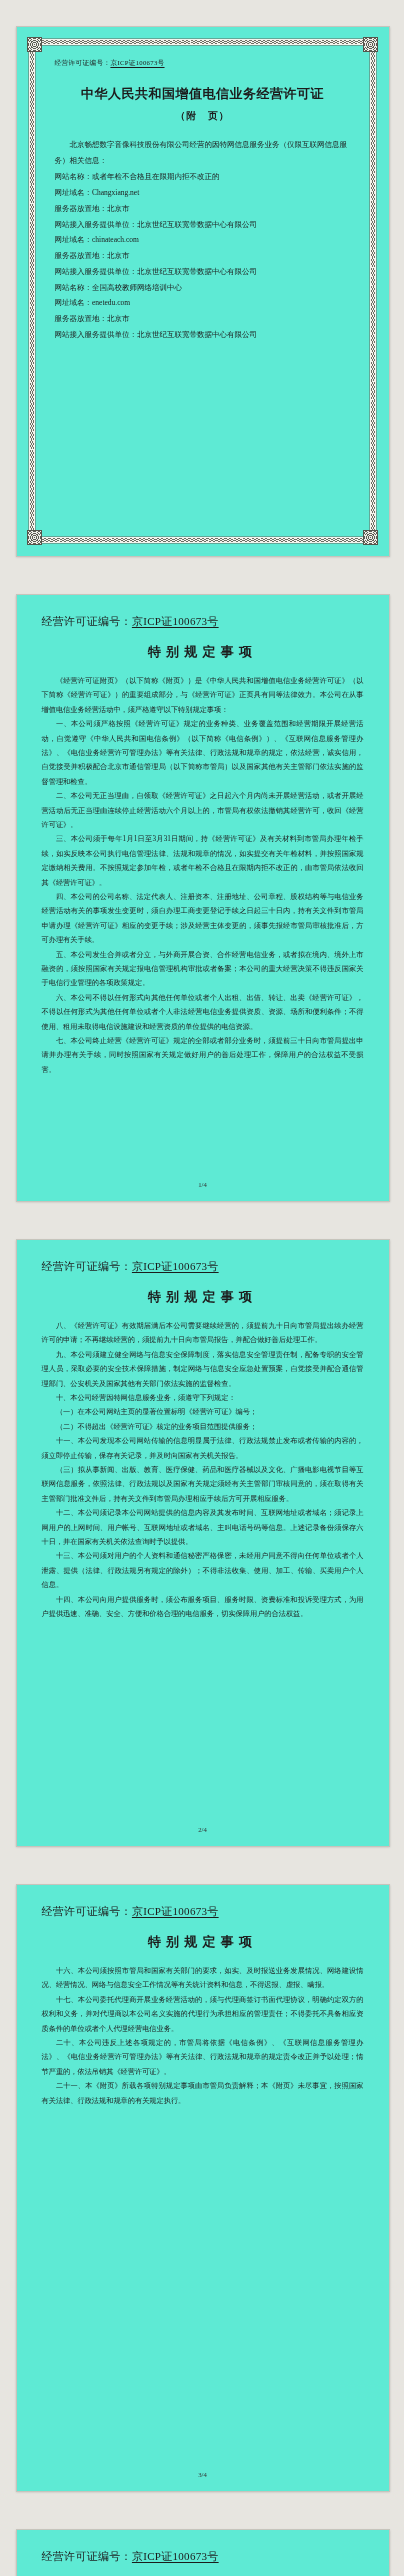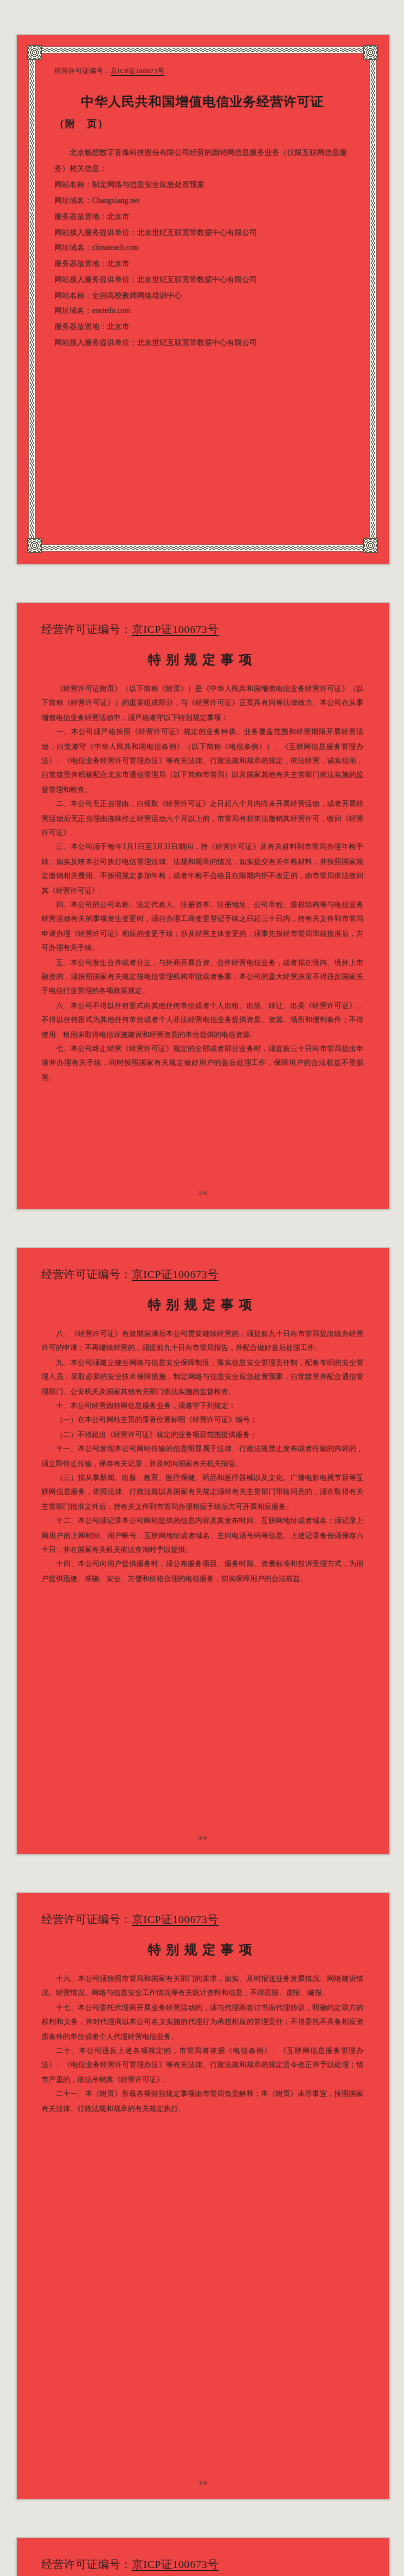--- a/index.html
+++ b/index.html
@@ -2,21 +2,21 @@
 <html style="font-size:8.2px"><head>
 <meta charset="utf-8">
 <style>
   html,body{margin:0;padding:0;background:#d9d7d1;}
   .canvas{
     width:405px;height:2873px;overflow:hidden;position:relative;
     background:#e7e5e0;box-sizing:border-box;padding-top:17.5px;
     font-family:"Liberation Serif","DejaVu Serif",serif;color:#1c1c1c;
   }
   .page{
-    width:374px;margin:16px auto 37px auto;background:#ef4444;
+    width:374px;margin:8px auto 37px auto;background:#5eead4;
     border:0.5px solid #c6c4bc;box-shadow:0 0.5px 2.1px rgba(0,0,0,.18);
     position:relative;box-sizing:border-box;overflow:hidden;
   }
   
   .page-cover{height:531px;}
   .cert-frame{
     position:absolute;inset:13.4px;
     border:4.6px solid #73736a;
     border-image:repeating-linear-gradient(135deg,#6e6e63 0 1.5px,#f5f4ee 1.5px 3.1px) 9;
     box-shadow:0 0 0 1px #f5f4ee,0 0 0 1.5px #67675c, inset 0 0 0 1px #f5f4ee, inset 0 0 0 1.5px #67675c;
@@ -28,21 +28,21 @@
     border:0.5px solid #55554c;
   }
   .corner.tl{top:-7.2px;left:-7.2px;}  .corner.tr{top:-7.2px;right:-7.2px;}
   .corner.bl{bottom:-7.2px;left:-7.2px;} .corner.br{bottom:-7.2px;right:-7.2px;}
   .cover-header{font-size:6.7px;letter-spacing:0.3px;margin-bottom:15.5px;}
   .cover-header .lic-no{text-decoration:underline;text-underline-offset:1.5px;}
   .cover-title{
     font-size:13px;font-weight:bold;text-align:center;margin:3.1px 0 0 0;
     letter-spacing:0.5px;line-height:1.5;
   }
-  .cover-subtitle{font-size:9.8px;font-weight:bold;text-align:left;margin:6.2px 0 14.4px 0;letter-spacing:1px;}
+  .cover-subtitle{font-size:9.8px;font-weight:bold;text-align:center;margin:6.2px 0 14.4px 0;letter-spacing:1px;}
   .cover-body{font-size:7.5px;line-height:2.1;}
   .cover-body .intro{text-indent:2em;margin:0 0 1px 0;}
   .cover-body .line{margin:0;}
   
   .page-prov{height:608px;padding:19.6px 25px;}
   .page-prov.last{height:348px;}
   .prov-header{font-size:11px;letter-spacing:0.3px;}
   .prov-header .lic-no{text-decoration:underline;text-underline-offset:1.5px;}
   .prov-title{
     font-size:13px;font-weight:bold;text-align:center;
@@ -71,21 +71,21 @@
       <div class="cover-header">
         <span>经营许可证编号：</span><span class="lic-no">京ICP证100673号</span>
       </div>
 
       <h1 class="cover-title">中华人民共和国增值电信业务经营许可证</h1>
       <div class="cover-subtitle">（附　页）</div>
 
       <div class="cover-body">
         <p class="intro">北京畅想数字音像科技股份有限公司经营的因特网信息服务业务（仅限互联网信息服务）相关信息：</p>
 
-        <p class="line"><span>网站名称：</span><span>制定网络与信息安全应急处置预案</span></p>
+        <p class="line"><span>网站名称：</span><span>或者年检不合格且在限期内拒不改正的</span></p>
         <p class="line"><span>网址域名：</span><span>Changxiang.net</span></p>
         <p class="line"><span>服务器放置地：</span><span>北京市</span></p>
         <p class="line"><span>网站接入服务提供单位：</span><span>北京世纪互联宽带数据中心有限公司</span></p>
 
         <p class="line"><span>网址域名：</span><span>chinateach.com</span></p>
         <p class="line"><span>服务器放置地：</span><span>北京市</span></p>
         <p class="line"><span>网站接入服务提供单位：</span><span>北京世纪互联宽带数据中心有限公司</span></p>
 
         <p class="line"><span>网站名称：</span><span>全国高校教师网络培训中心</span></p>
         <p class="line"><span>网址域名：</span><span>enetedu.com</span></p>
@@ -120,20 +120,21 @@
     <h2 class="prov-title">特别规定事项</h2>
     <div class="prov-body">
         <p class="para">八、《经营许可证》有效期届满后本公司需要继续经营的，须提前九十日向市管局提出续办经营许可的申请；不再继续经营的，须提前九十日向市管局报告，并配合做好善后处理工作。</p>
         <p class="para">九、本公司须建立健全网络与信息安全保障制度，落实信息安全管理责任制，配备专职的安全管理人员，采取必要的安全技术保障措施，制定网络与信息安全应急处置预案，自觉接受并配合通信管理部门、公安机关及国家其他有关部门依法实施的监督检查。</p>
         <p class="para">十、本公司经营因特网信息服务业务，须遵守下列规定：</p>
         <p class="para">（一）在本公司网站主页的显著位置标明《经营许可证》编号；</p>
         <p class="para">（二）不得超出《经营许可证》核定的业务项目范围提供服务；</p>
         <p class="para">十一、本公司发现本公司网站传输的信息明显属于法律、行政法规禁止发布或者传输的内容的，须立即停止传输，保存有关记录，并及时向国家有关机关报告。</p>
         <p class="para">（三）拟从事新闻、出版、教育、医疗保健、药品和医疗器械以及文化、广播电影电视节目等互联网信息服务，依照法律、行政法规以及国家有关规定须经有关主管部门审核同意的，须在取得有关主管部门批准文件后，持有关文件到市管局办理相应手续后方可开展相应服务。</p>
         <p class="para">十二、本公司须记录本公司网站提供的信息内容及其发布时间、互联网地址或者域名；须记录上网用户的上网时间、用户帐号、互联网地址或者域名、主叫电话号码等信息。上述记录备份须保存六十日，并在国家有关机关依法查询时予以提供。</p>
+        <p class="para">十三、本公司须对用户的个人资料和通信秘密严格保密，未经用户同意不得向任何单位或者个人泄露、提供（法律、行政法规另有规定的除外）；不得非法收集、使用、加工、传输、买卖用户个人信息。</p>
         <p class="para">十四、本公司向用户提供服务时，须公布服务项目、服务时限、资费标准和投诉受理方式，为用户提供迅速、准确、安全、方便和价格合理的电信服务，切实保障用户的合法权益。</p>
       </div>
     <div class="page-num">2/4</div>
   </section>
 
   <section class="page page-prov">
     <div class="prov-header">
       <span>经营许可证编号：</span><span class="lic-no">京ICP证100673号</span>
     </div>
     <h2 class="prov-title">特别规定事项</h2>

